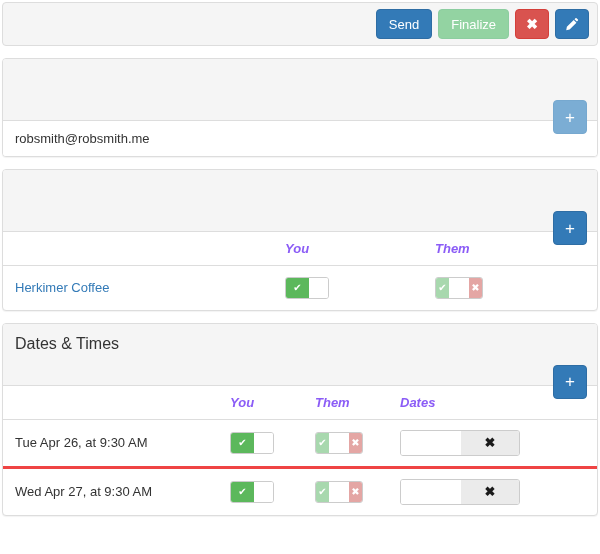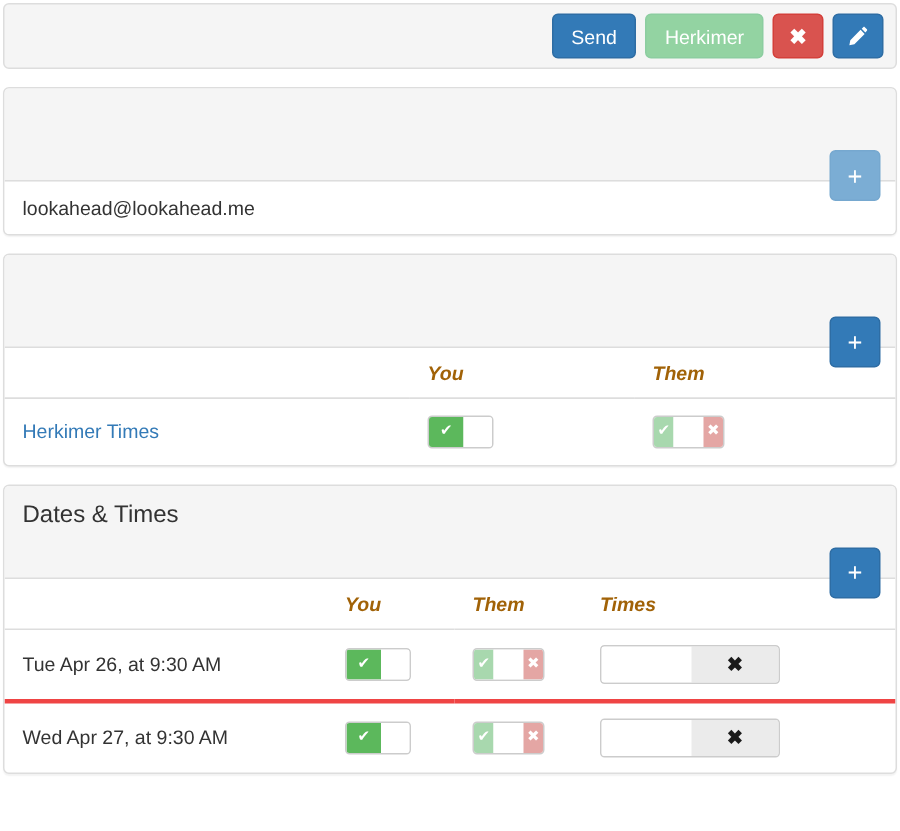--- a/index.html
+++ b/index.html
@@ -118,21 +118,21 @@
   }
   table.grid th, table.grid td {
     padding: 10px 12px;
     text-align: left;
     vertical-align: middle;
     font-size: 13px;
   }
   table.grid thead th {
     font-weight: bold;
     font-style: italic;
-    color: #a16207;
+    color: #8b5cf6;
     border-bottom: 1px solid #dddddd;
     padding-top: 9px;
     padding-bottom: 9px;
   }
   table.grid tbody tr { border-bottom: 3px solid #ef4444; }
   table.grid tbody tr:last-child { border-bottom: none; }
   table.grid tbody td { height: 44px; }
 
   .row-label { color: #333333; }
   .link { color: #337ab7; text-decoration: none; cursor: pointer; }
@@ -201,58 +201,58 @@
 
   .cell-center { text-align: left; }
 </style>
 </head>
 <body>
 
 <div class="page">
 
   <div class="toolbar-panel">
     <button class="btn btn-primary">Send</button>
-    <button class="btn btn-success-muted">Herkimer</button>
+    <button class="btn btn-success-muted">Finalize</button>
     <button class="btn btn-danger btn-icon">
       <span class="glyph-x">✖</span>
     </button>
     <button class="btn btn-primary btn-icon">
       <span>
         <svg class="glyph-pencil" viewBox="0 0 16 16" fill="#ffffff" aria-hidden="true">
           <path d="M12.3 1.2c-.3-.3-.8-.3-1.1 0l-1.1 1.1 2.6 2.6 1.1-1.1c.3-.3.3-.8 0-1.1L12.3 1.2zM9.3 3.1L2 10.4 1.3 14l3.6-.7 7.3-7.3-2.9-2.9z"></path>
         </svg>
       </span>
     </button>
   </div>
 
   <div class="panel">
     <div class="panel-heading heading-tall">
       <button class="btn-add faded">+</button>
     </div>
     <div class="plain-row">
-      <span>lookahead@lookahead.me</span>
+      <span>robsmith@robsmith.me</span>
     </div>
   </div>
 
   <div class="panel">
     <div class="panel-heading heading-tall">
       <button class="btn-add solid">+</button>
     </div>
     <table class="grid">
       <thead>
         <tr>
           <th style="width:270px"></th>
           <th style="width:150px">You</th>
           <th>Them</th>
         </tr>
       </thead>
       <tbody>
         <tr>
           <td>
-            <a class="link">Herkimer Times</a>
+            <a class="link">Herkimer Coffee</a>
           </td>
           <td class="cell-center">
             <span class="switch switch-on">
               <span class="half half-on">✔</span>
               <span class="half half-off"></span>
             </span>
           </td>
           <td class="cell-center">
             <span class="switch switch-indeterminate">
               <span class="half half-on">✔</span>
@@ -269,21 +269,21 @@
     <div class="panel-heading heading-tall">
       <h3 class="panel-title">Dates &amp; Times</h3>
       <button class="btn-add solid">+</button>
     </div>
     <table class="grid">
       <thead>
         <tr>
           <th style="width:215px"></th>
           <th style="width:85px">You</th>
           <th style="width:85px">Them</th>
-          <th>Times</th>
+          <th>Dates</th>
         </tr>
       </thead>
       <tbody>
         <tr>
           <td class="row-label">Tue Apr 26, at 9:30 AM</td>
           <td class="cell-center">
             <span class="switch switch-on">
               <span class="half half-on">✔</span>
               <span class="half half-off"></span>
             </span>

